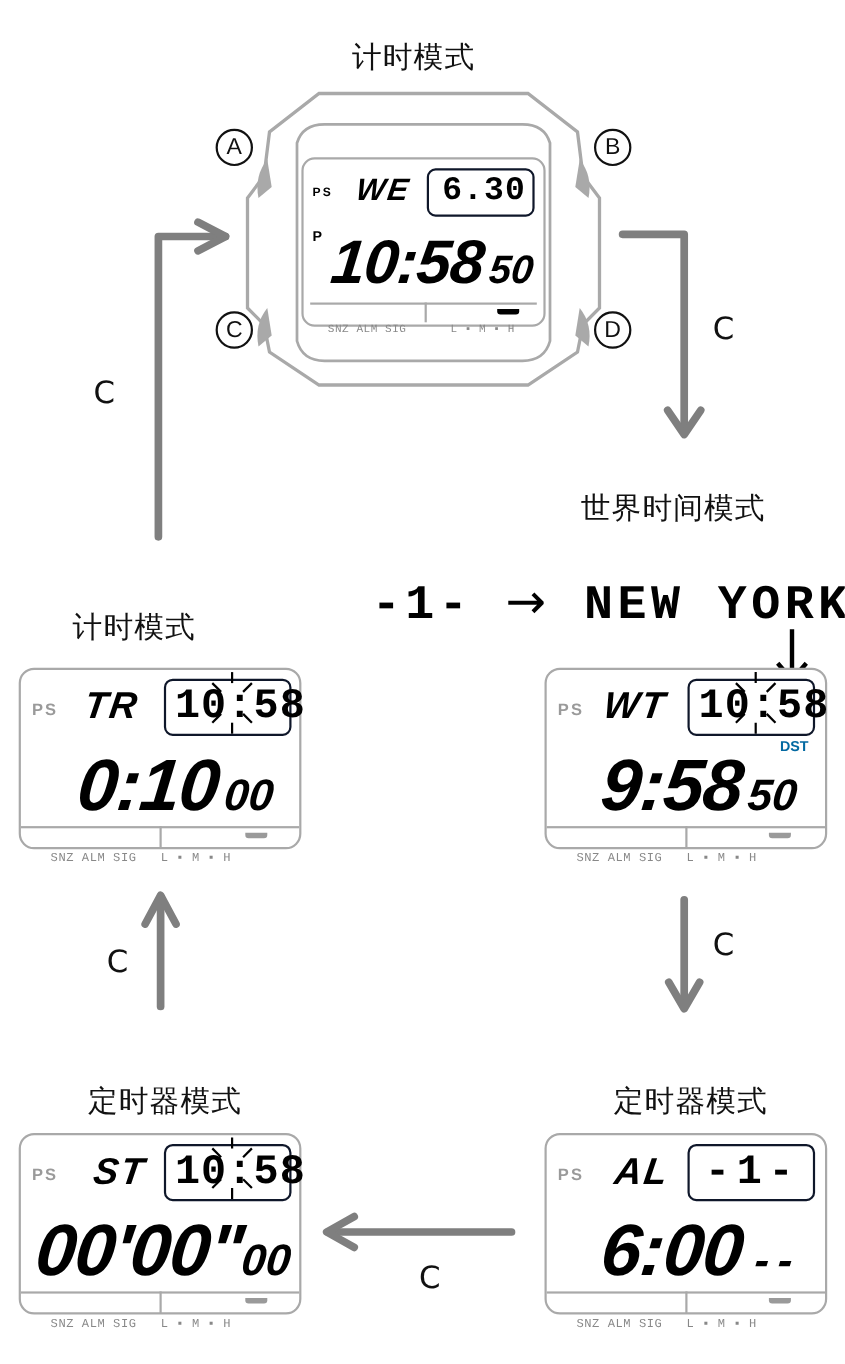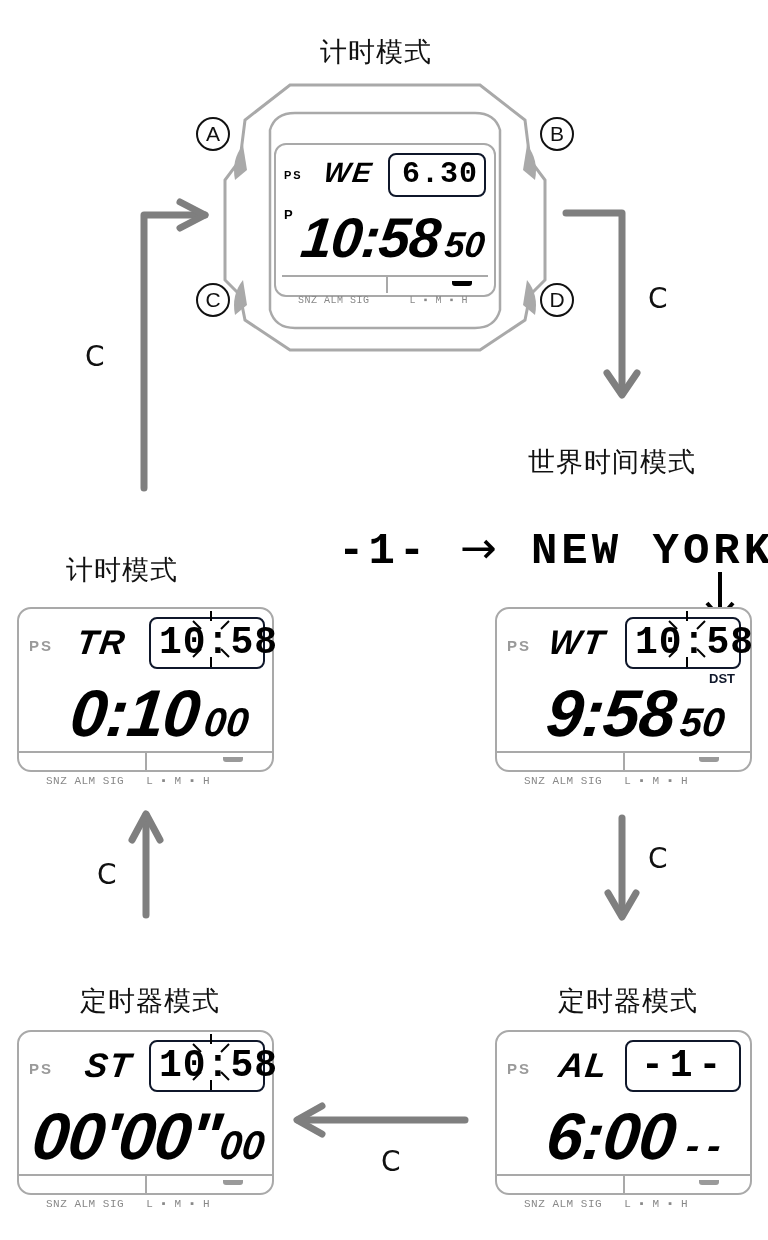--- a/index.html
+++ b/index.html
@@ -18,21 +18,21 @@
   .lcd .subbox { position:absolute; border:2px solid #0f172a; border-radius:8px; box-sizing:border-box; }
   .lcd .subtext { position:absolute; font-family:"Liberation Mono", monospace; font-weight:bold; font-size:38px; color:#000; letter-spacing:1px; }
   .lcd .main { position:absolute; font-family:"Liberation Sans", sans-serif; font-weight:bold; font-style:italic; color:#000; white-space:nowrap; transform:skewX(-6deg); transform-origin:left bottom; }
   .lcd .main-big { font-size:66px; letter-spacing:-1px; }
   .lcd .main-small { font-size:40px; margin-left:6px; }
   .lcd .divider-h { position:absolute; height:2px; background:#a9a9a9; }
   .lcd .divider-v { position:absolute; width:2px; background:#a9a9a9; }
   .lcd .bar { position:absolute; width:20px; height:5px; background:#9a9a9a; border-radius:0 0 3px 3px; }
   .indicators { position:absolute; font-family:Liberation Mono, monospace; font-size:11px; color:#888; white-space:nowrap; letter-spacing:0.5px; }
   .indicators .gap { display:inline-block; width:22px; }
-  .dst { position:absolute; font-family:"Liberation Sans", sans-serif; font-weight:bold; font-size:13px; color:#0f172a; }
+  .dst { position:absolute; font-family:"Liberation Sans", sans-serif; font-weight:bold; font-size:13px; color:#0369a1; }
   .flash { position:absolute; width:60px; height:60px; }
 
   .newyork { position:absolute; font-family:"Liberation Mono", monospace; font-weight:bold; font-size:44px; letter-spacing:4px; white-space:nowrap; color:#000; }
 
   svg.arrows { position:absolute; left:0; top:0; }
 </style>
 </head>
 <body>
 
 <svg class="arrows" width="768" height="1240">

